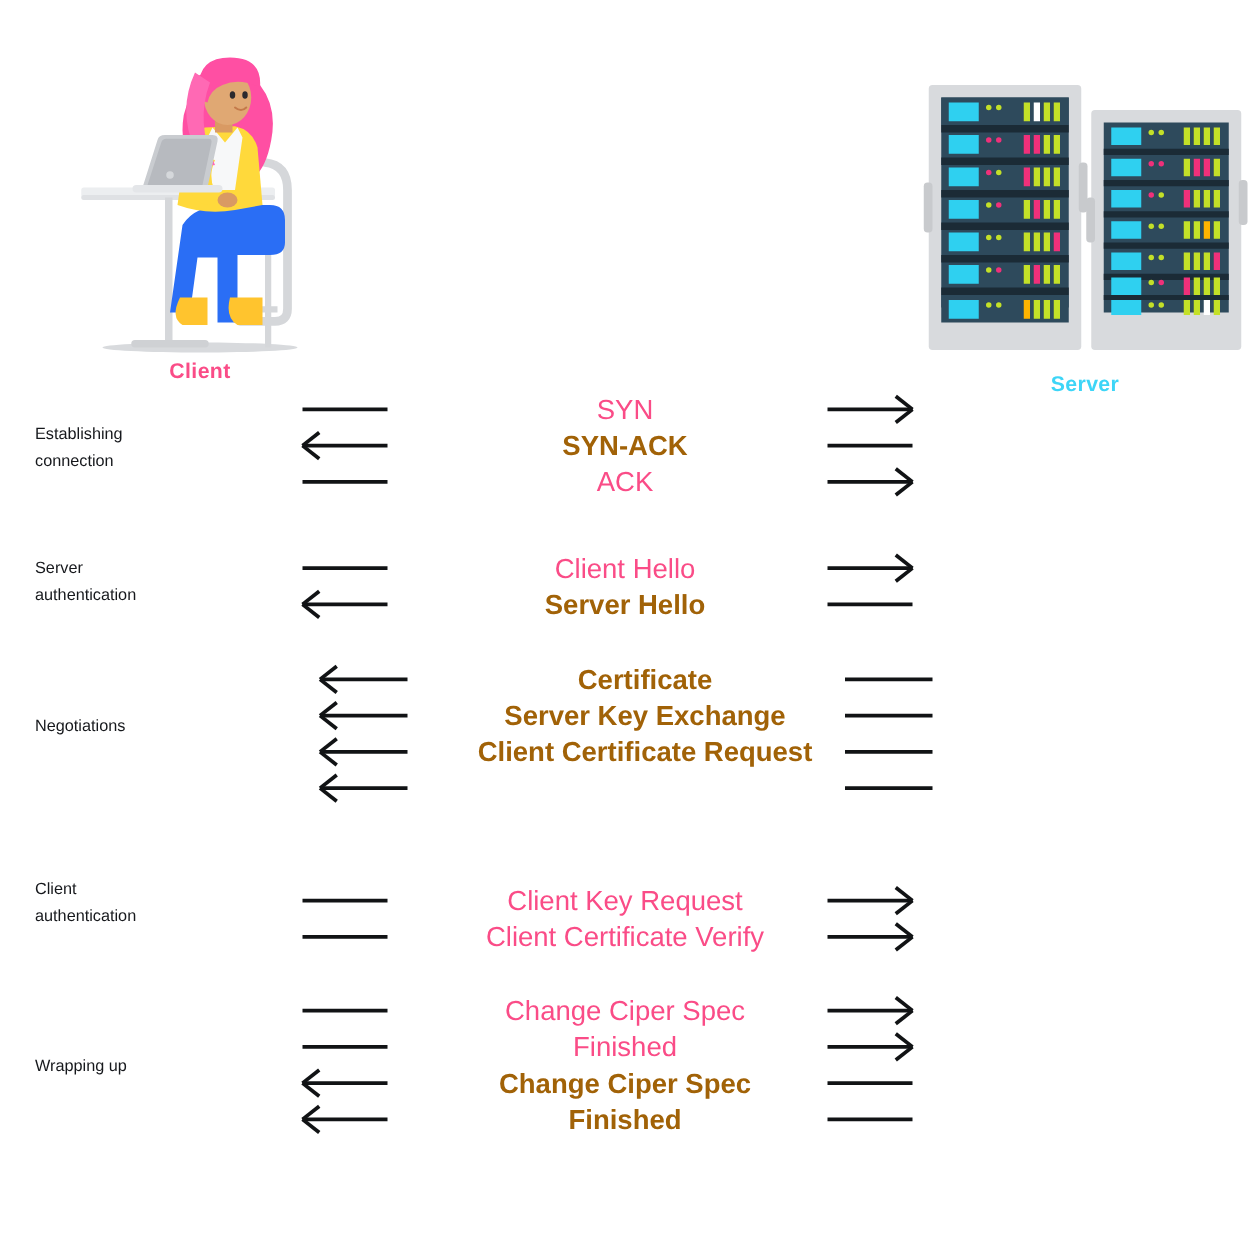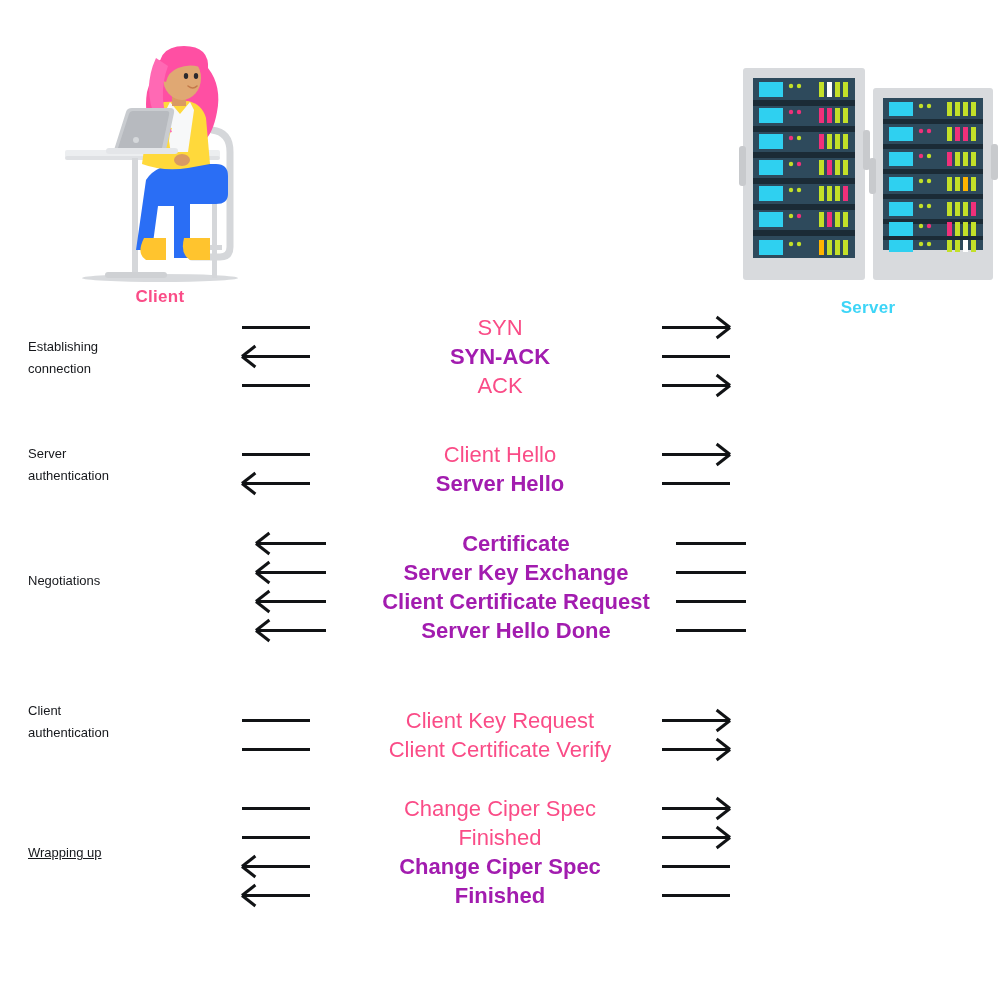--- a/index.html
+++ b/index.html
@@ -129,21 +129,21 @@
     position: absolute;
     left: 250px;
     width: 500px;
     top: 0;
     text-align: center;
     font-size: 22px;
     line-height: 29px;
     white-space: nowrap;
   }
   .msg-text.pink  { color: #fa4c87; font-weight: normal; }
-  .msg-text.cyan  { color: #a21caf; font-weight: bold; }
+  .msg-text.cyan  { color: #a16207; font-weight: bold; }
 </style>
 </head>
 <body>
 
 <div id="client-illustration">
   <svg viewBox="0 0 200 250" width="200" height="250" xmlns="http://www.w3.org/2000/svg">
 
     <ellipse cx="100" cy="238" rx="78" ry="4" fill="#d8dadd"></ellipse>
 
     <path d="M152 90 q18 2 18 22 l0 95 q0 10 -10 10 l-28 0" fill="none" stroke="#d5d7da" stroke-width="7" stroke-linecap="round"></path>
@@ -434,21 +434,20 @@
         </div>
         <div class="msg-text cyan">Client Certificate Request</div>
       </div>
       <div class="msg-row" style="top: 87px;">
         <div class="seg left wide"></div>
         <div class="seg right wide"></div>
         <div class="head leftward wide">
           <i></i>
           <i></i>
         </div>
-        <div class="msg-text cyan">Server Hello Done</div>
       </div>
     </div>
     <div class="phase-label" style="top: 570px; position: absolute;">Negotiations</div>
     <div class="phase" style="top: 677px; height: 87px;">
       <div class="msg-row" style="top: 29px;">
         <div class="seg left"></div>
         <div class="seg right"></div>
         <div class="head rightward">
           <i></i>
           <i></i>
@@ -498,14 +497,14 @@
       <div class="msg-row" style="top: 87px;">
         <div class="seg left"></div>
         <div class="seg right"></div>
         <div class="head leftward">
           <i></i>
           <i></i>
         </div>
         <div class="msg-text cyan">Finished</div>
       </div>
     </div>
-    <div class="phase-label" style="top: 842px; position: absolute; text-decoration: underline;">Wrapping up</div>
+    <div class="phase-label" style="top: 842px; position: absolute;">Wrapping up</div>
   </div>
 
 </body></html>

